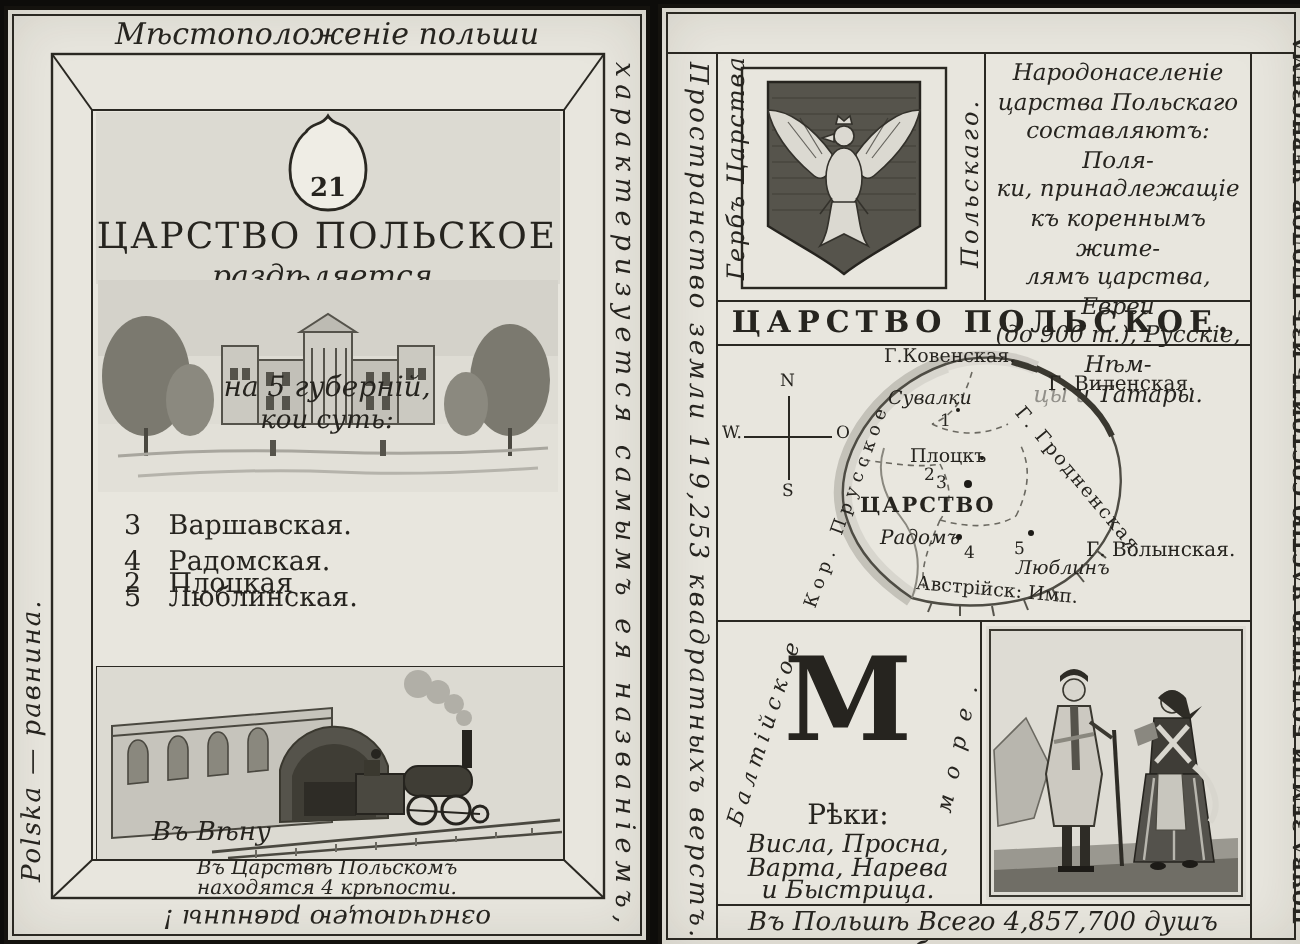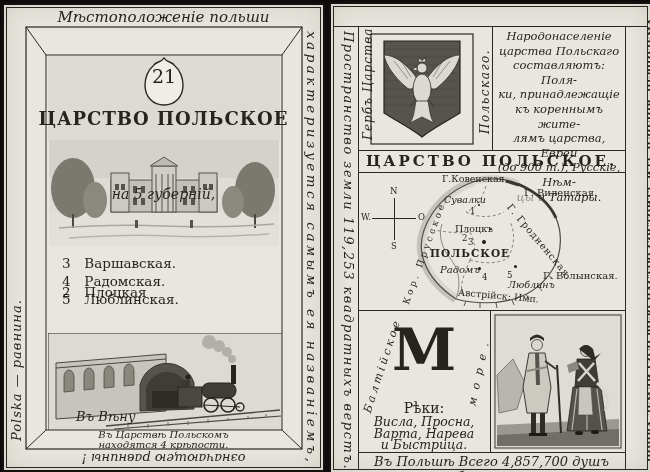--- a/index.html
+++ b/index.html
@@ -11,21 +11,21 @@
   .hand{font-style:italic;}
   .abs{position:absolute;}
   .ctr{text-align:center;}
   .vline,.hline{position:absolute;background:#2a2822;}
   .vtext{position:absolute;white-space:nowrap;transform-origin:0 0;}
   .rot{position:absolute;white-space:nowrap;}
   .dot{position:absolute;background:#1d1b17;border-radius:50%;}
   
   #left-card{left:2px;top:3px;width:319px;height:465px;}
   .lc-top{left:0;right:0;top:2px;height:20px;font-size:15px;line-height:20px;}
-  .lc-title{left:0;right:0;top:103px;font-size:18px;font-weight:bold;letter-spacing:1px;}
+  .lc-title{left:0;right:0;top:103px;font-size:18px;font-weight:normal;letter-spacing:1px;}
   .lc-sub{left:0;right:0;top:124px;font-size:15px;}
   .lc-div1{left:0;right:0;top:181px;font-size:14px;z-index:4;}
   .lc-div2{left:0;right:0;top:198px;font-size:13px;z-index:4;}
   .prov{left:58px;font-size:13.5px;z-index:4;}
   .prov .num{display:inline-block;width:18px;}
   .train-cap{left:72px;top:404px;font-size:13px;z-index:4;}
   .lc-fort{left:40px;right:40px;top:425px;font-size:10px;line-height:9.5px;white-space:pre-line;z-index:4;}
   .lc-bottom{left:30px;right:30px;top:445px;height:16px;font-size:13px;transform:rotate(180deg);}
   
   #right-card{left:329px;top:2px;width:319px;height:468px;}
@@ -59,24 +59,25 @@
       <line x1="22" y1="22" x2="42" y2="50" stroke="#2a2822" stroke-width="1"></line>
       <line x1="298" y1="22" x2="278" y2="50" stroke="#2a2822" stroke-width="1"></line>
       <line x1="22" y1="444" x2="42" y2="425" stroke="#2a2822" stroke-width="1"></line>
       <line x1="298" y1="444" x2="278" y2="425" stroke="#2a2822" stroke-width="1"></line>
     </svg>
 
     <div class="abs" style="left:136px;top:50px;width:48px;height:52px;">
       <svg width="48" height="52" viewBox="0 0 48 52">
         <path d="M24,3 C21,8 16,6 13,11 C8,15 5,23 5,30 C5,42 13,50 24,50 C35,50 43,42 43,30 C43,23 40,15 35,11 C32,6 27,8 24,3 Z" fill="#efede5" stroke="#2a2822" stroke-width="1.4"></path>
       </svg>
-      <span class="abs ctr" style="left:0;right:0;top:10px;font-size:19px;font-weight:normal;">21</span>
+      <span class="abs ctr" style="left:0;right:0;top:32px;font-size:13px;font-weight:bold;">21</span>
     </div>
 
     <div class="abs ctr lc-title">ЦАРСТВО ПОЛЬСКОЕ</div>
+    <div class="abs ctr lc-sub hand">раздѣляется.</div>
 
     <svg class="abs" style="left:45px;top:135px;" width="230" height="106" viewBox="0 0 230 106">
       <rect x="0" y="0" width="230" height="106" fill="#dedcd4"></rect>
       <rect x="0" y="0" width="230" height="38" fill="#d4d2ca"></rect>
       <rect x="0" y="72" width="230" height="34" fill="#e2e0d8"></rect>
       <rect x="62" y="40" width="106" height="32" fill="#c2c0b8" stroke="#55534b" stroke-width="1"></rect>
       <rect x="62" y="33" width="18" height="39" fill="#cbc9c1" stroke="#55534b" stroke-width="1"></rect>
       <rect x="150" y="33" width="18" height="39" fill="#cbc9c1" stroke="#55534b" stroke-width="1"></rect>
       <rect x="103" y="26" width="24" height="46" fill="#cfcdc5" stroke="#55534b" stroke-width="1"></rect>
       <path d="M101,26 L115,17 L129,26 Z" fill="#bdbbb3" stroke="#55534b" stroke-width="1"></path>
@@ -106,20 +107,21 @@
       <ellipse cx="184" cy="62" rx="11" ry="16" fill="#8b897f"></ellipse>
       <line x1="24" y1="74" x2="24" y2="88" stroke="#4a4840" stroke-width="2"></line>
       <line x1="206" y1="74" x2="206" y2="88" stroke="#4a4840" stroke-width="2"></line>
       <path d="M10,88 Q60,84 115,86 T225,84" fill="none" stroke="#a8a69e" stroke-width="1.5"></path>
       <path d="M20,98 Q80,94 120,96 T220,94" fill="none" stroke="#b5b3ab" stroke-width="1.5"></path>
       <rect x="86" y="80" width="3" height="8" fill="#55534b"></rect>
         <rect x="141" y="80" width="3" height="8" fill="#55534b"></rect>
     </svg>
 
     <div class="abs ctr lc-div1 hand">на 5 губерній,</div>
+    <div class="abs ctr lc-div2 hand">кои суть:</div>
 
     <div class="abs prov" style="top:231px;margin-top:48px;">
       <span class="num">2</span>
       <span>Плоцкая</span>
     </div>
     <div class="abs prov" style="top:250px;">
       <span class="num">3</span>
       <span>Варшавская.</span>
     </div>
     <div class="abs prov" style="top:268px;">
@@ -273,21 +275,21 @@
       <div class="vline" style="left:36px;top:26px;width:1px;height:42px;"></div>
       <span class="mk" style="left:32px;top:14px;">N</span>
       <span class="mk" style="left:3px;top:40px;">W.</span>
       <span class="mk" style="left:60px;top:40px;">O</span>
       <span class="mk" style="left:33px;top:69px;">S</span>
 
       <span class="lbl9" style="left:84px;top:1px;">Г.Ковенская.</span>
       <span class="lbl10" style="left:166px;top:15px;">Г. Виленская.</span>
       <span class="lbl9 hand" style="left:86px;top:22px;">Сувалки</span>
       <span class="lbl9" style="left:97px;top:51px;">Плоцкъ</span>
-      <span style="left:72px;top:75px;font-size:10.5px;font-weight:bold;letter-spacing:1px;">ПОЛЬСКОЕ</span>
+      <span style="left:72px;top:75px;font-size:10.5px;font-weight:bold;letter-spacing:1px;">ЦАРСТВО</span>
       <span class="lbl10 hand" style="left:82px;top:92px;">Радомъ</span>
       <span class="lbl9 hand" style="left:150px;top:87px;margin-top:20px;">Люблинъ</span>
       <span class="lbl10" style="left:185px;top:98px;">Г. Волынская.</span>
       <span class="lbl9 rot" style="left:134px;top:64px;transform:rotate(50deg);letter-spacing:1px;">Г. Гродненская.</span>
       <span class="lbl9 rot" style="left:100px;top:118px;transform:rotate(5deg);">Австрійск: Имп.</span>
       <span class="rot" style="left:12px;top:76px;transform:rotate(-70deg);font-size:9px;letter-spacing:3px;">Кор. Прусское</span>
 
       <span class="mk" style="left:112px;top:34px;">1</span>
       <div class="dot" style="left:120px;top:32px;width:2px;height:2px;"></div>
       <span class="mk" style="left:104px;top:61px;">2</span>

